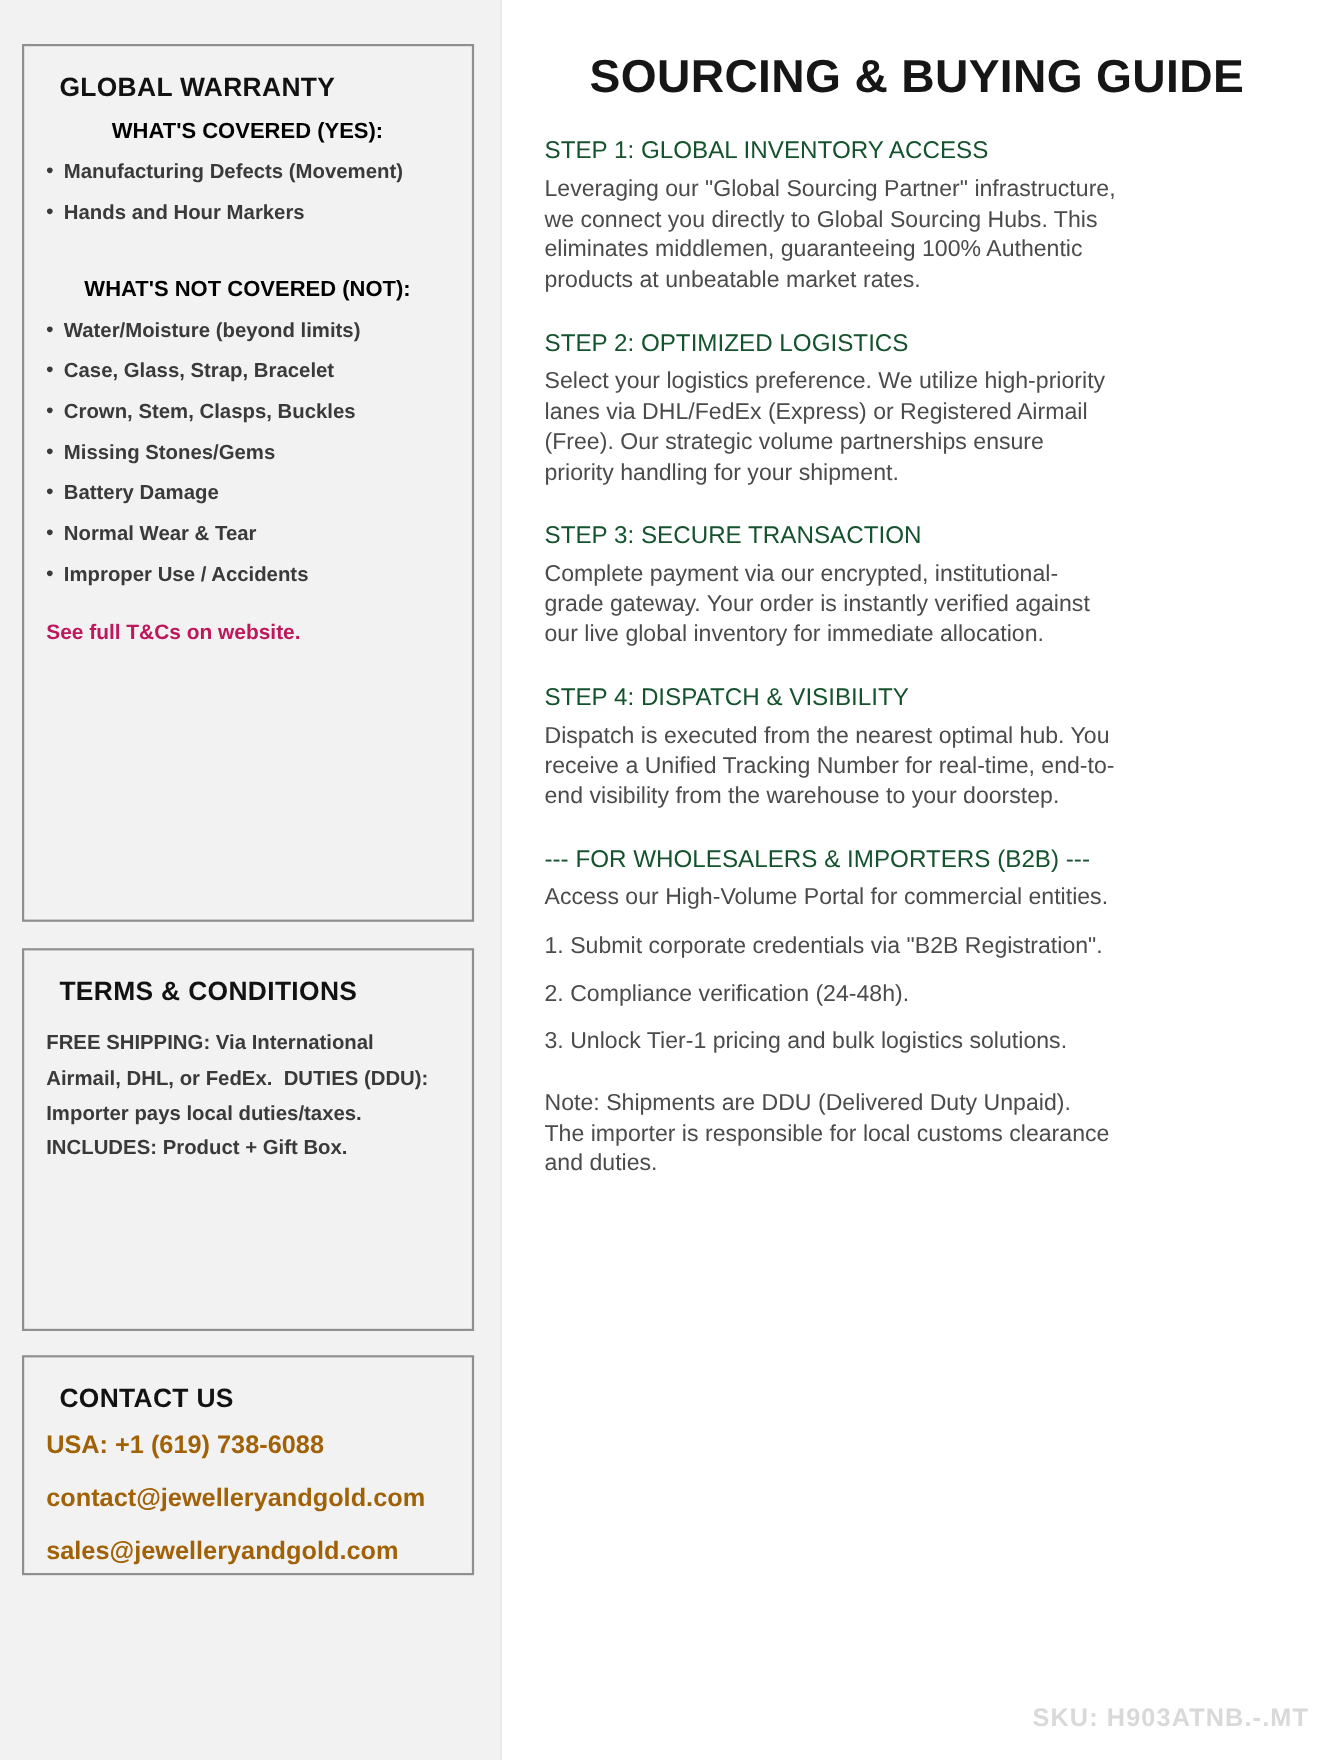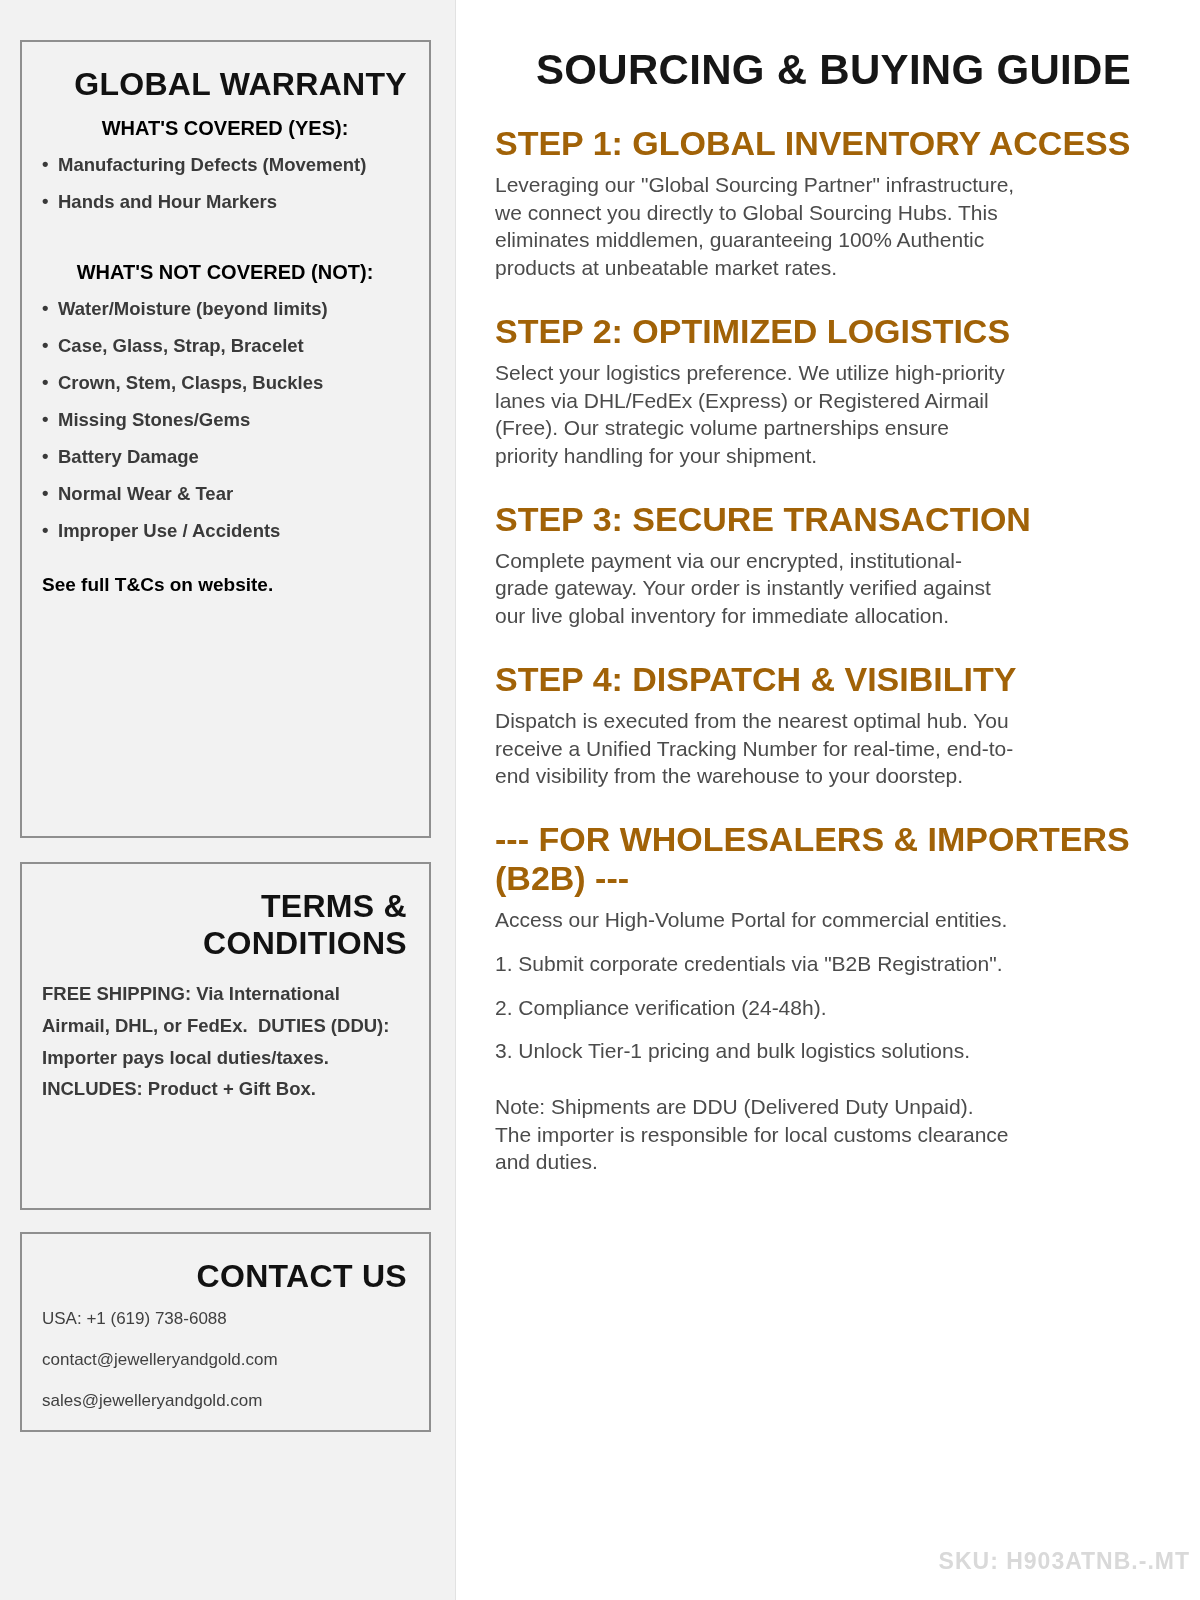--- a/index.html
+++ b/index.html
@@ -24,74 +24,74 @@
     border: 2px solid #8f8f8f;
     margin: 0 24px 0 20px;
     padding: 18px 22px 18px 20px;
   }
   .panel-warranty { margin-top: 40px; height: 798px; }
   .panel-terms    { margin-top: 24px; height: 348px; }
   .panel-contact  { margin-top: 22px; height: 200px; }
 
   .panel h2 {
     margin: 6px 0 14px 12px;
-    font-size: 32px; font-weight: bold;
-    color: #121212; letter-spacing: 0.3px; text-align: right;
+    font-size: 24px; font-weight: bold;
+    color: #121212; letter-spacing: 0.3px;
   }
   .subhead {
     margin: 8px 0 4px 1px;
     font-size: 20px; font-weight: bold;
     color: #000000;
     text-align: center;
   }
   .subhead.not-covered { margin-top: 48px; }
   ul.bullets { list-style: none; margin: 14px 0 0 0; padding: 0; }
   ul.bullets li {
     font-size: 18.5px; font-weight: bold; color: #3a3a3a;
     margin-bottom: 15px; padding-left: 16px; position: relative;
   }
   ul.bullets li::before {
     content: "\2022";
     position: absolute; left: 0; top: -1px;
     color: #3a3a3a;
   }
   .footnote {
     margin-top: 32px;
-    font-size: 19px; font-weight: bold; color: #000000;
+    font-size: 19px; font-weight: bold; color: #be185d;
   }
   .terms-body {
     margin-top: 16px;
     font-size: 18.5px; font-weight: bold; color: #3a3a3a;
     line-height: 1.72;
     white-space: pre-wrap;
     max-width: 360px;
   }
   .contact-line {
-    font-size: 17px; font-weight: normal; color: #404040;
+    font-size: 23px; font-weight: bold; color: #a16207;
     margin: 21px 0 0 0;
   }
   .contact-line.first { margin-top: 12px; }
 
   
   .main {
     position: absolute; left: 457px; top: 0;
     width: 743px; height: 1600px;
     background: #ffffff;
     padding: 38px 28px 0 38px;
   }
   .page-title {
     margin: 8px 0 26px 0;
     font-size: 42px; font-weight: bold;
     color: #161616; text-align: center;
     letter-spacing: 0.3px;
   }
   .step-heading {
     margin: 30px 0 8px 0;
-    font-size: 34px; font-weight: bold;
-    color: #a16207;
+    font-size: 22px; font-weight: normal;
+    color: #14532d;
   }
   .step-body, .b2b-text {
     margin: 0; max-width: 520px;
     font-size: 21px; color: #4b4b4b;
     line-height: 1.32;
   }
   .b2b-item { margin-top: 16px; }
   .b2b-note { margin-top: 28px; }
 
   

